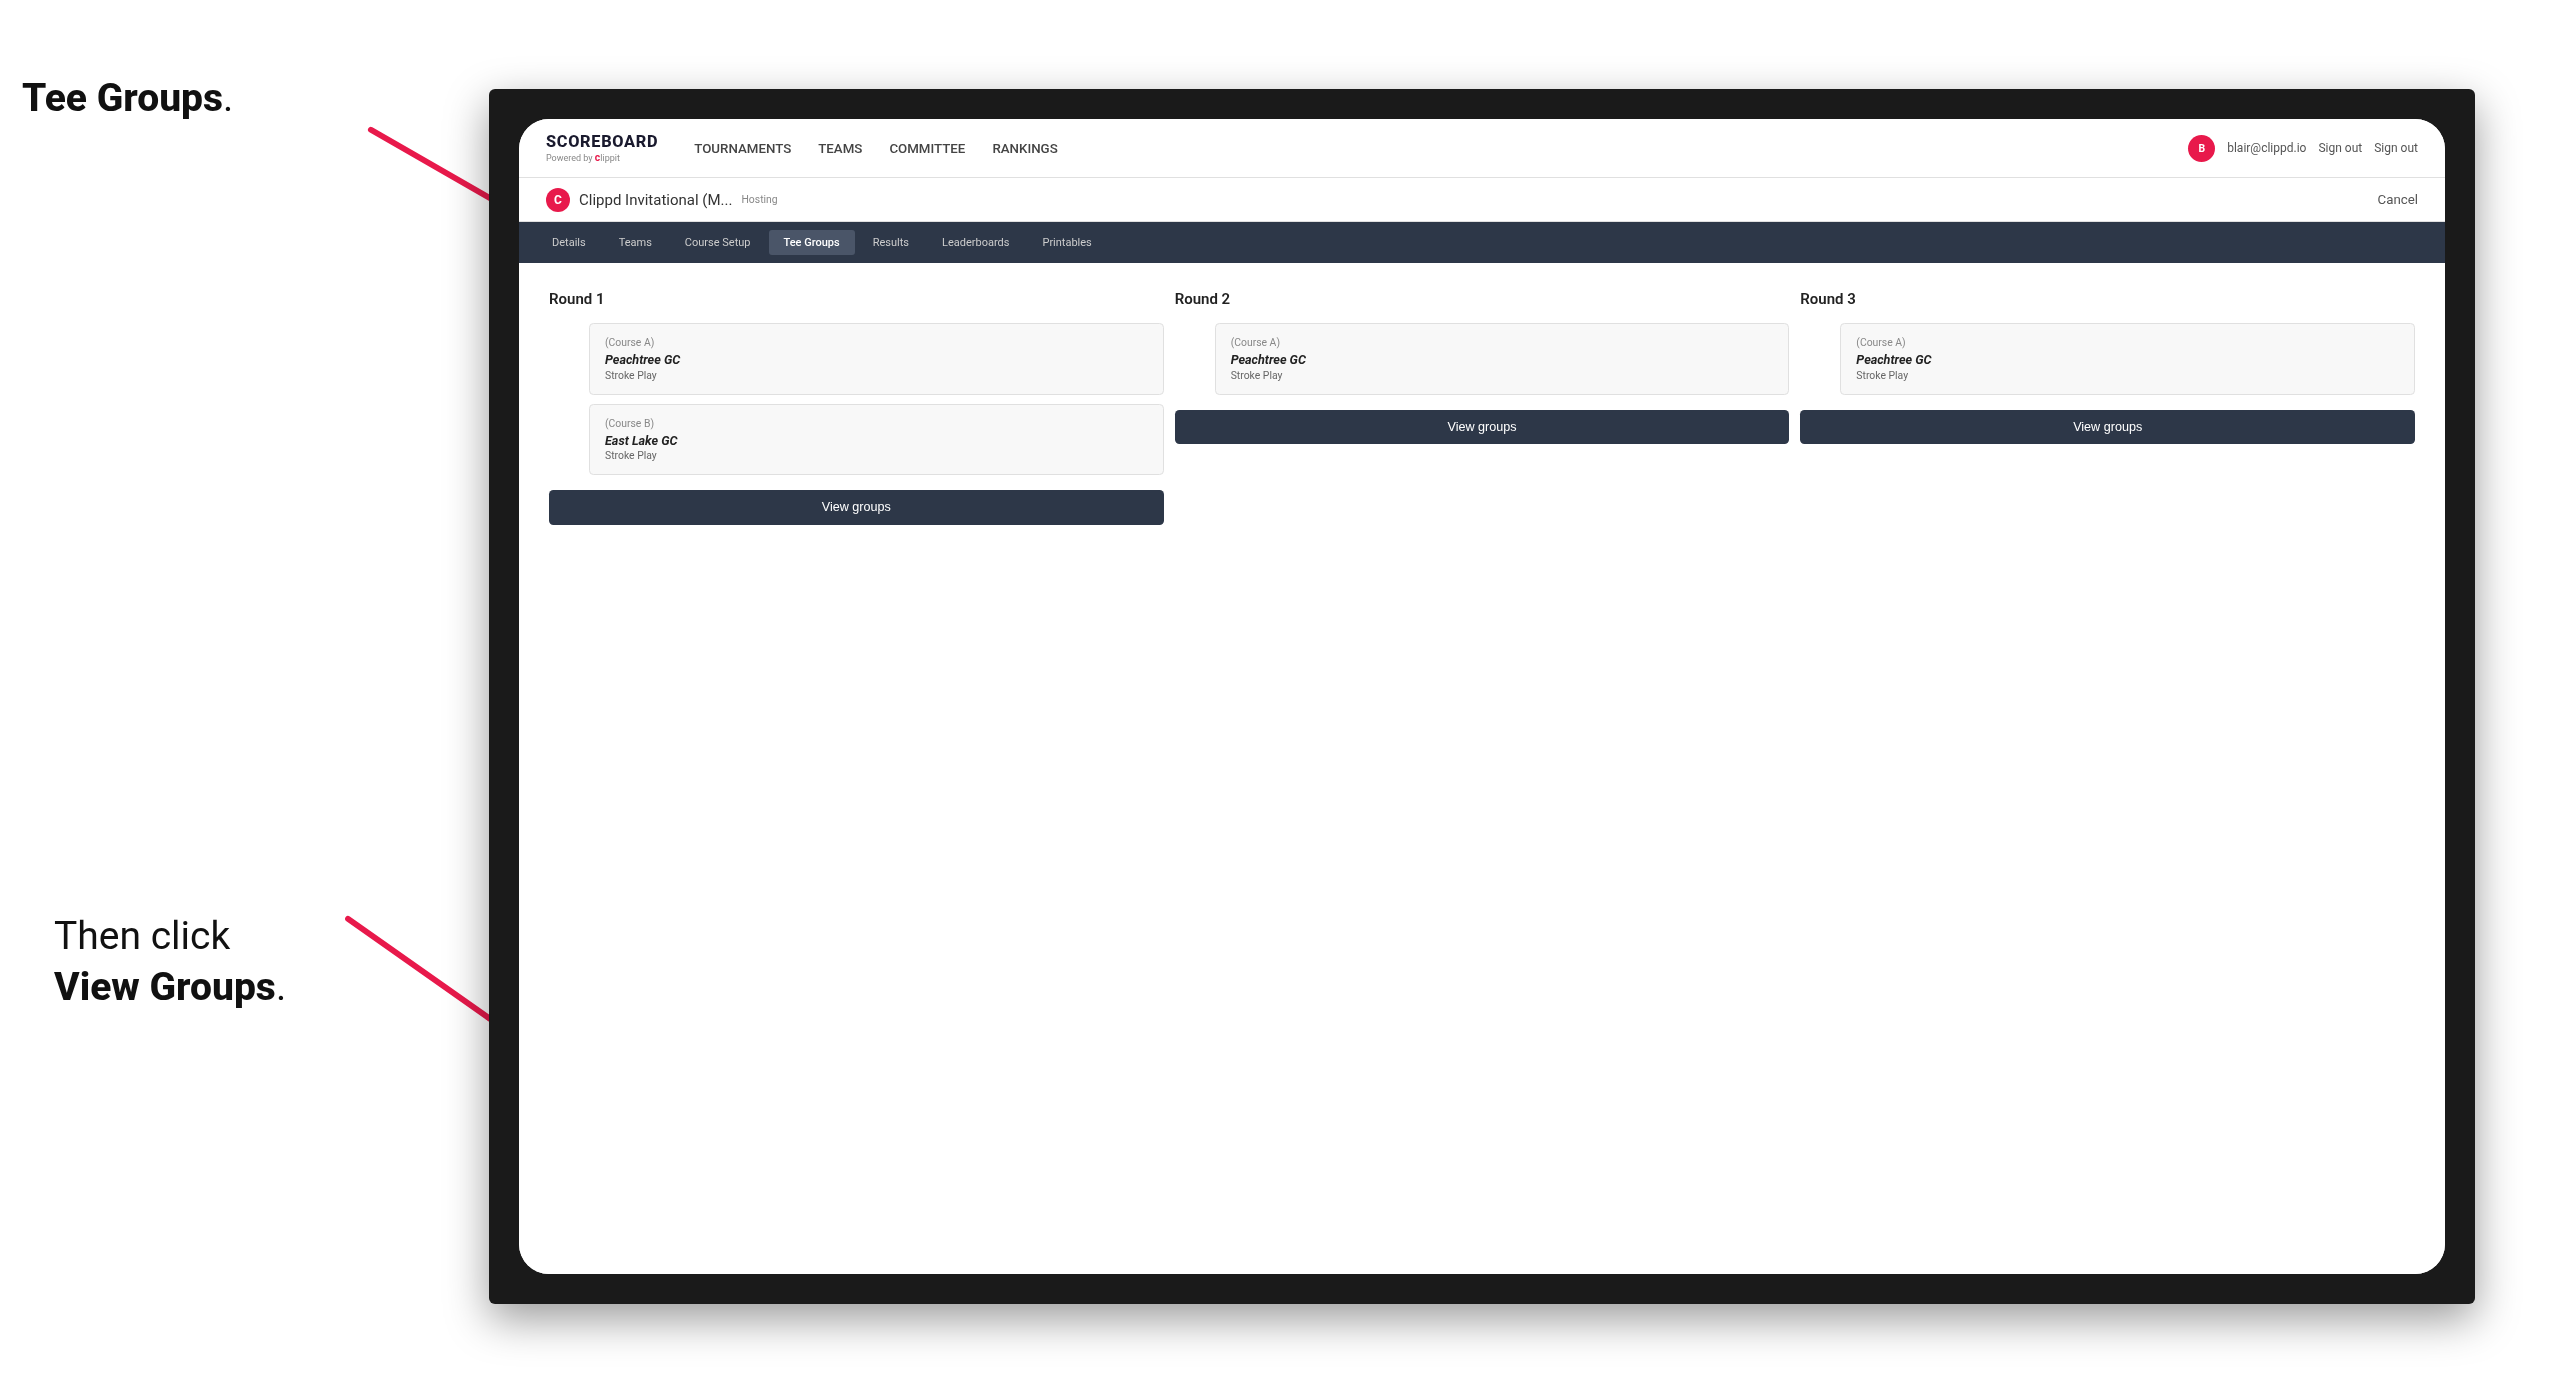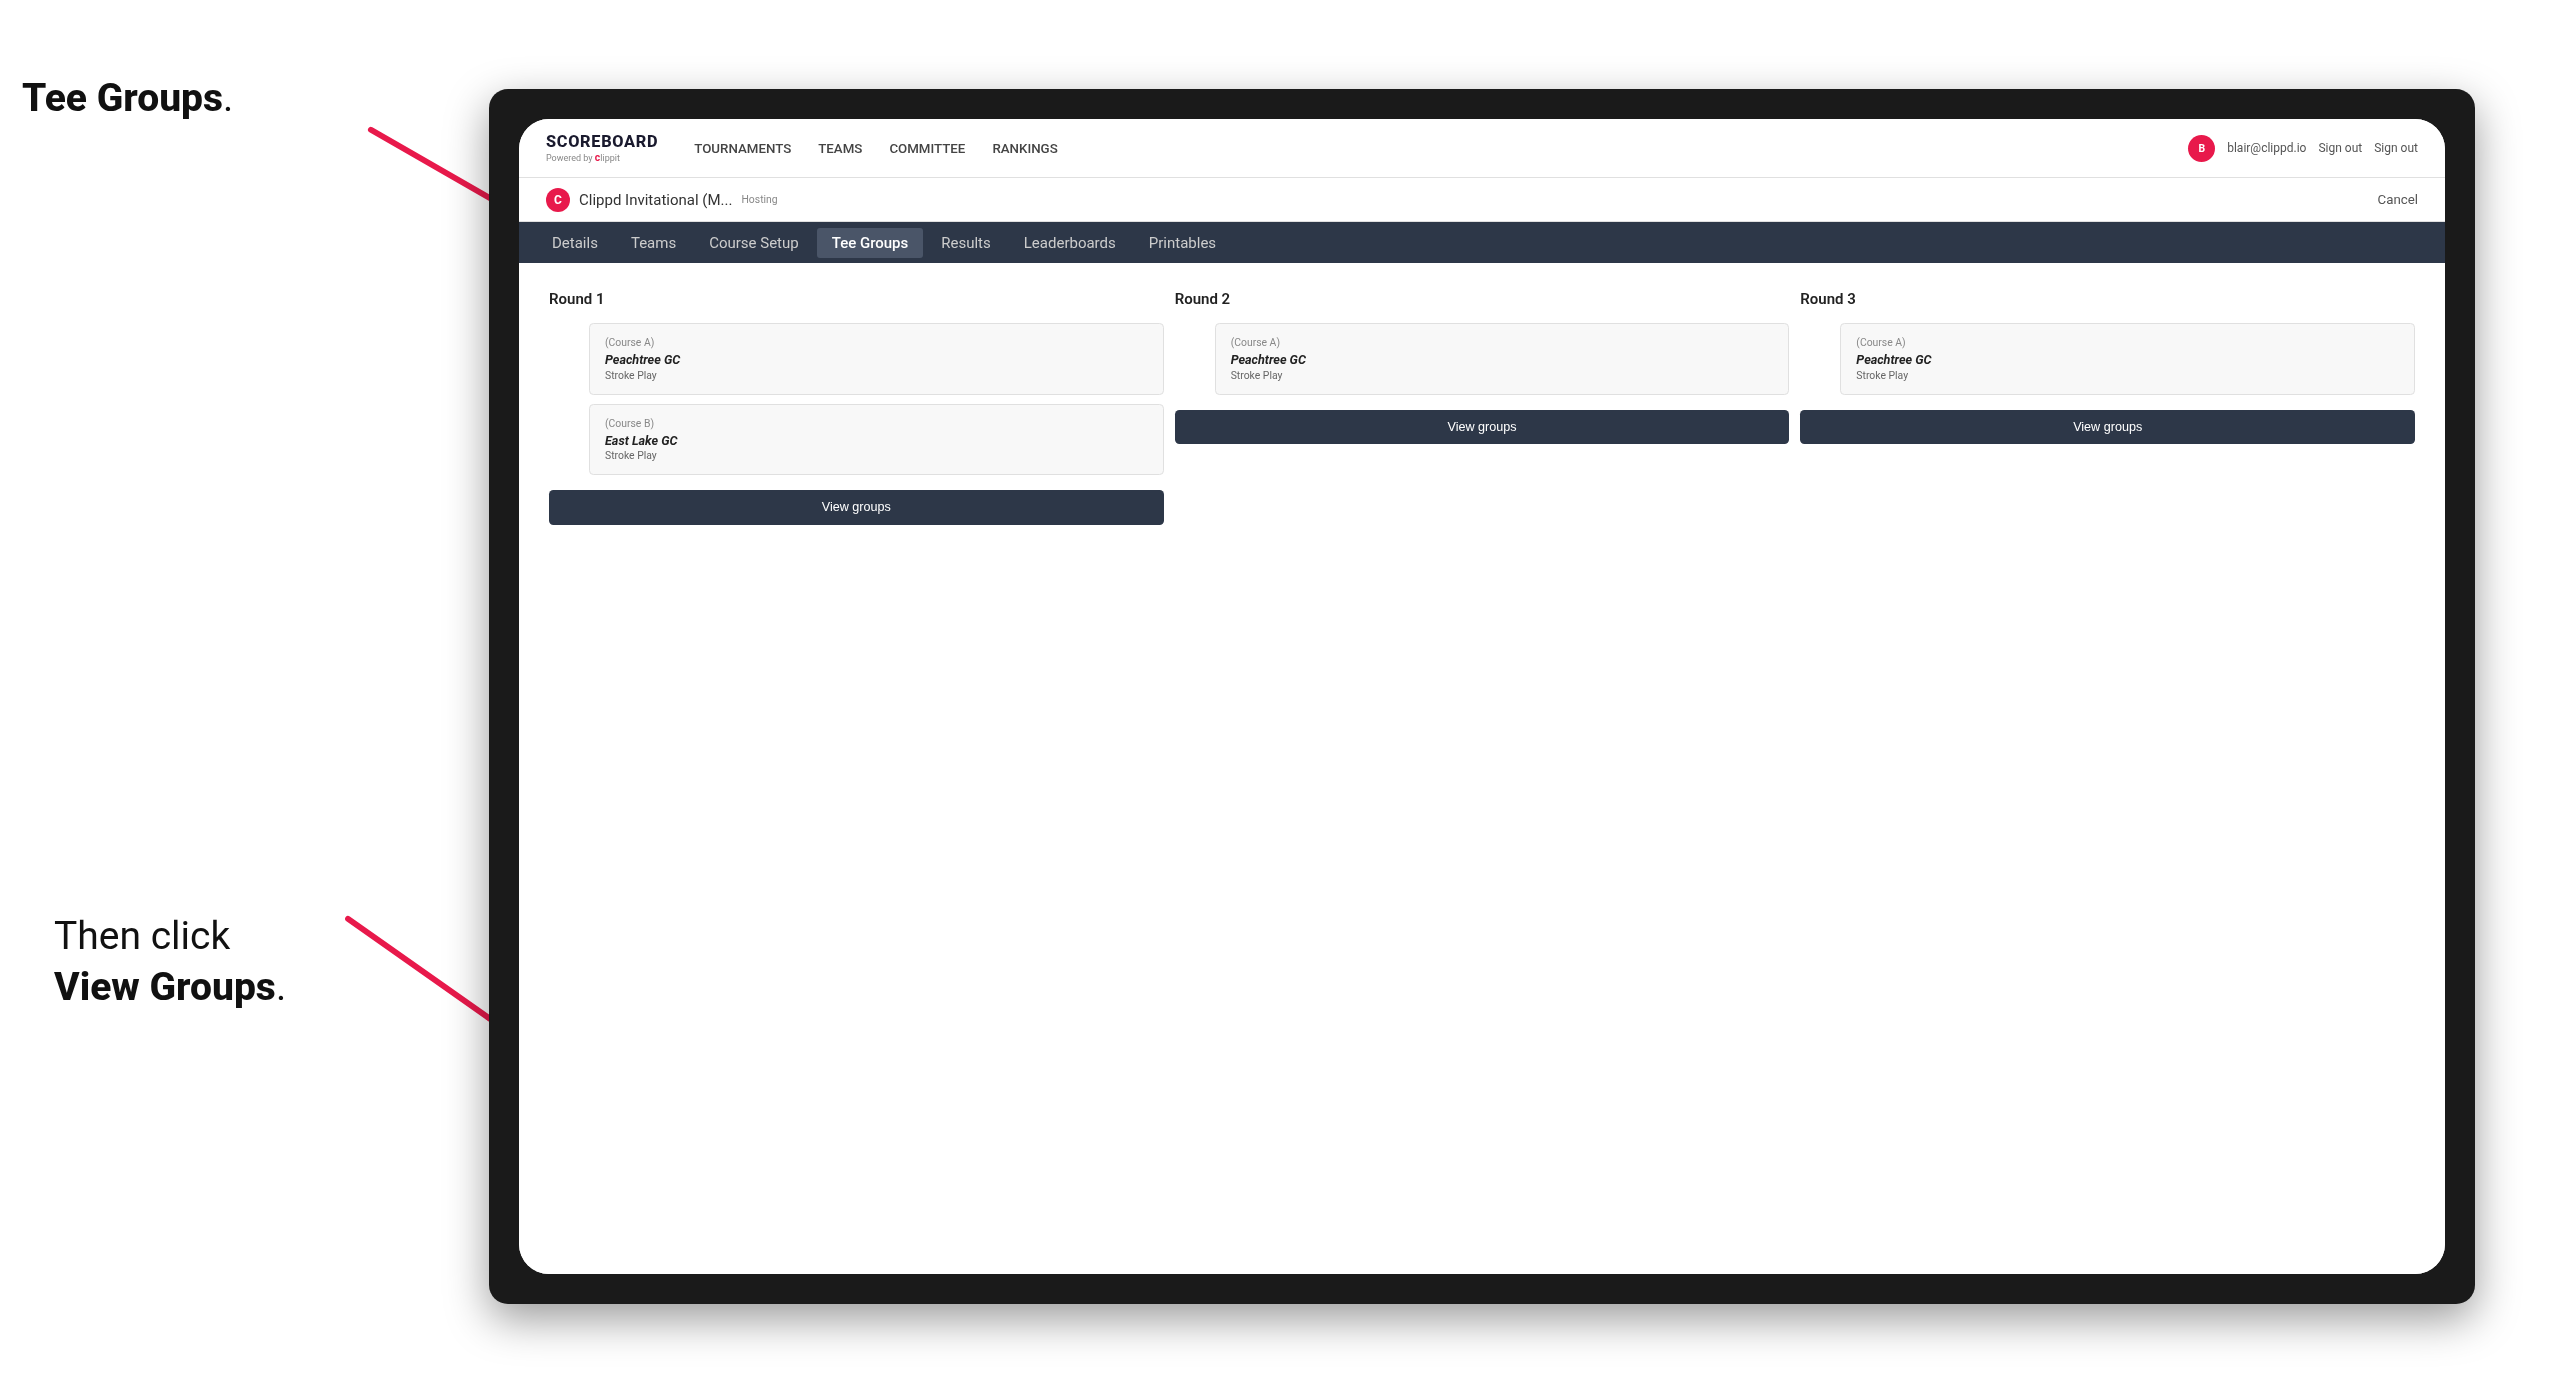--- a/index.html
+++ b/index.html
@@ -58,21 +58,21 @@
     }
 
     
     .tablet-frame {
       position: absolute;
       top: 89px;
       left: 489px;
       width: 1986px;
       height: 1215px;
       background: #1a1a1a;
-      border-radius: 19px;
+      border-radius: 6px;
       padding: 30px;
       box-shadow: 0 15px 44px rgba(0,0,0,0.4);
     }
 
     .tablet-screen {
       width: 100%;
       height: 100%;
       background: #f0f0f0;
       border-radius: 30px;
       overflow: hidden;
@@ -200,21 +200,21 @@
       height: 41px;
       display: flex;
       align-items: center;
       padding: 0 18px;
       gap: 3px;
       flex-shrink: 0;
     }
 
     .tab-item {
       padding: 6px 15px;
-      font-size: 15px;
+      font-size: 11px;
       color: #ccc;
       cursor: pointer;
       border-radius: 3px;
     }
 
     .tab-item.active {
       background: #4a5568;
       color: #ffffff;
       font-weight: 500;
     }

